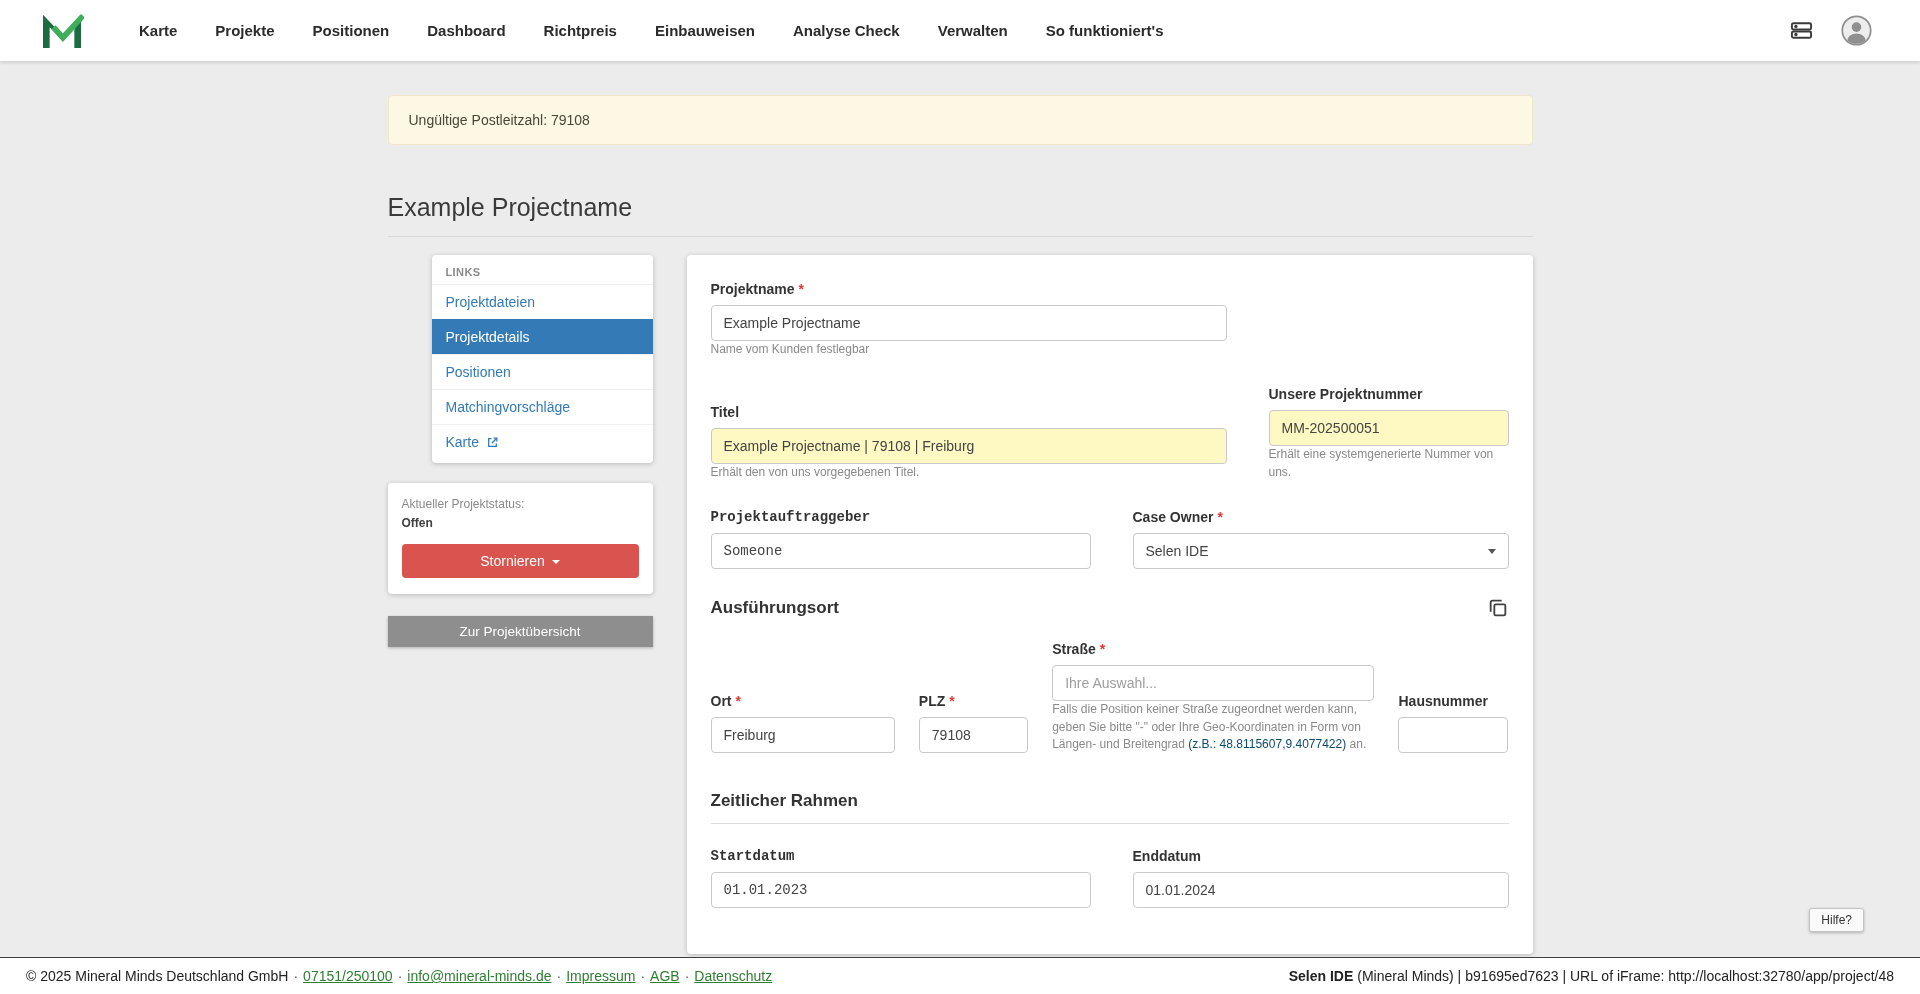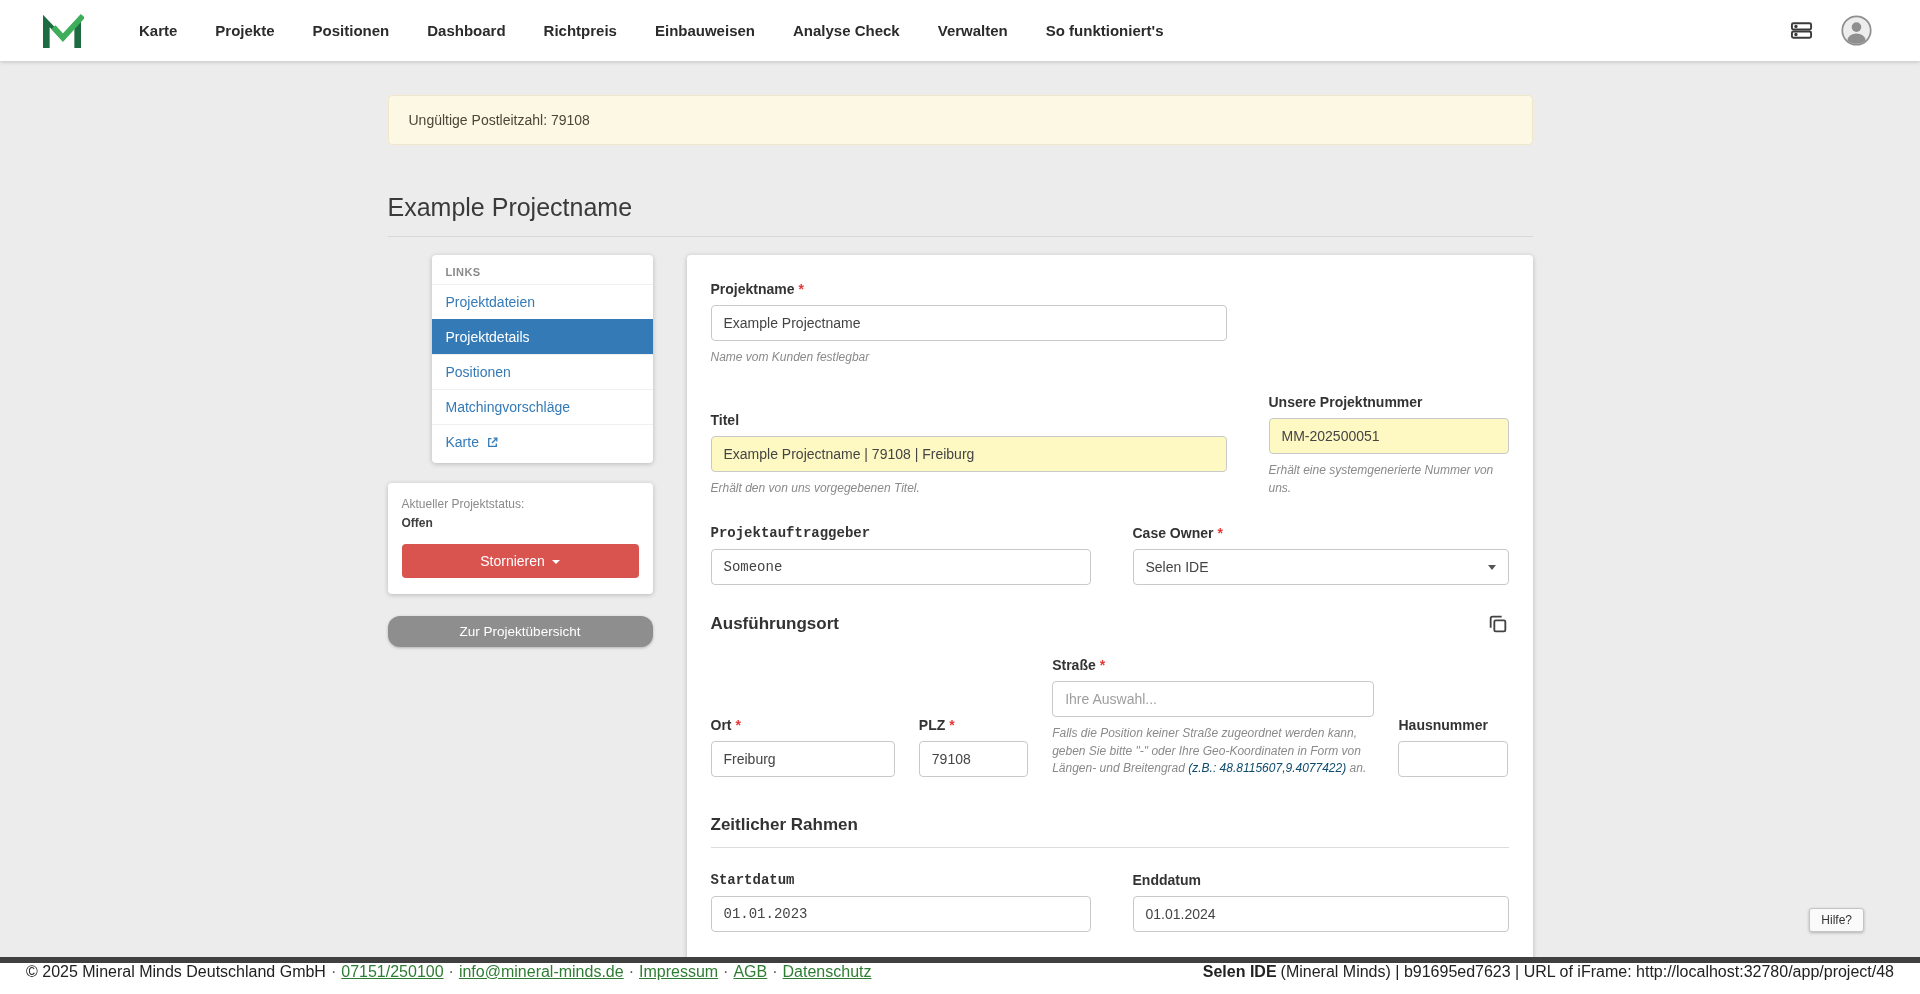--- a/index.html
+++ b/index.html
@@ -55,21 +55,21 @@
   .status-value { font-size: 12px; font-weight: 700; color: #404040; margin: 5px 0 14px; }
   .btn-danger {
     width: 100%; background: #d9534f; color: #fff; border: none; border-radius: 4px;
     padding: 9px 12px; font-size: 14px; cursor: pointer; font-family: inherit;
   }
   .caret {
     display: inline-block; margin-left: 7px; vertical-align: middle;
     border-left: 4px solid transparent; border-right: 4px solid transparent; border-top: 4px solid #fff;
   }
   .btn-gray {
-    width: 100%; margin-top: 22px; background: #8e8e8e; color: #fff; border: none; border-radius: 12px;
+    width: 100%; margin-top: 22px; background: #8e8e8e; color: #fff; border: none; border-radius: 0;
     padding: 8px 12px; font-size: 13.5px; cursor: pointer; font-family: inherit;
     box-shadow: 0 1px 3px rgba(0,0,0,.25);
   }
 
   
   .form-card { flex: 1; padding: 26px 24px 38px; }
   .form-row { display: flex; justify-content: space-between; align-items: flex-end; margin-bottom: 28px; }
   .form-row:last-child { margin-bottom: 8px; }
   .w516 { width: 516px; } .w240 { width: 240px; }
   .w380 { width: 380px; font-family: Liberation Mono, monospace; } .w376 { width: 376px; }
@@ -80,21 +80,21 @@
   input.tinput, .select {
     width: 100%; height: 36px; border: 1px solid #c9c9c9; border-radius: 4px;
     padding: 0 12px; font-size: 14px; color: #444; font-family: inherit; background: #fff;
   }
   input.tinput:disabled { background: #fef9c3; color: #444; }
   input.tinput::placeholder { color: #9e9e9e; }
   .select { display: flex; align-items: center; justify-content: space-between; cursor: pointer; }
   .sel-caret {
     border-left: 4.5px solid transparent; border-right: 4.5px solid transparent; border-top: 5px solid #555;
   }
-  .help { font-size: 12px; color: #8a8a8a; margin-top: 8px; line-height: 1.45; font-style: italic; }
+  .help { font-size: 12px; color: #8a8a8a; line-height: 1.45; }
   .help .lighter { color: #0c4a6e; }
 
   .section-head { display: flex; justify-content: space-between; align-items: center; margin: 6px 0 22px; }
   .section-title { font-size: 17px; font-weight: 700; color: #333; }
   .icon-btn { cursor: pointer; display: flex; align-items: center; }
 
   .zr-head {
     font-size: 17px; font-weight: 700; color: #333;
     margin-top: 38px; padding-bottom: 12px; border-bottom: 1px solid #dcdcdc; margin-bottom: 24px;
   }
@@ -103,23 +103,23 @@
   .help-fab {
     position: fixed; right: 56px; bottom: 62px;
     background: #fafafa; border: 1px solid #c4c4c4; border-radius: 3px;
     padding: 4px 11px; font-size: 12px; color: #333; cursor: pointer;
     box-shadow: 0 1px 3px rgba(0,0,0,.25); font-family: inherit; z-index: 20;
   }
 
   
   footer {
     position: fixed; left: 0; right: 0; bottom: 0; height: 37px;
-    background: #fff; border-top: 6px solid #404040;
-    display: flex; justify-content: space-between;
-    padding: 0 26px; font-size: 16px; color: #222; z-index: 10;
+    background: #fff; border-top: 1px solid #404040;
+    display: flex; align-items: center; justify-content: space-between;
+    padding: 0 26px; font-size: 14px; color: #222; z-index: 10;
   }
   .footer-left a { color: #2e7d32; text-decoration: underline; cursor: pointer; }
   .footer-left .sep { margin: 0 5px; color: #555; }
   .footer-right b { font-weight: 700; }
   .footer-right span { margin-left: 4px; }
 </style>
 </head>
 <body>
 
 <nav class="navbar">

